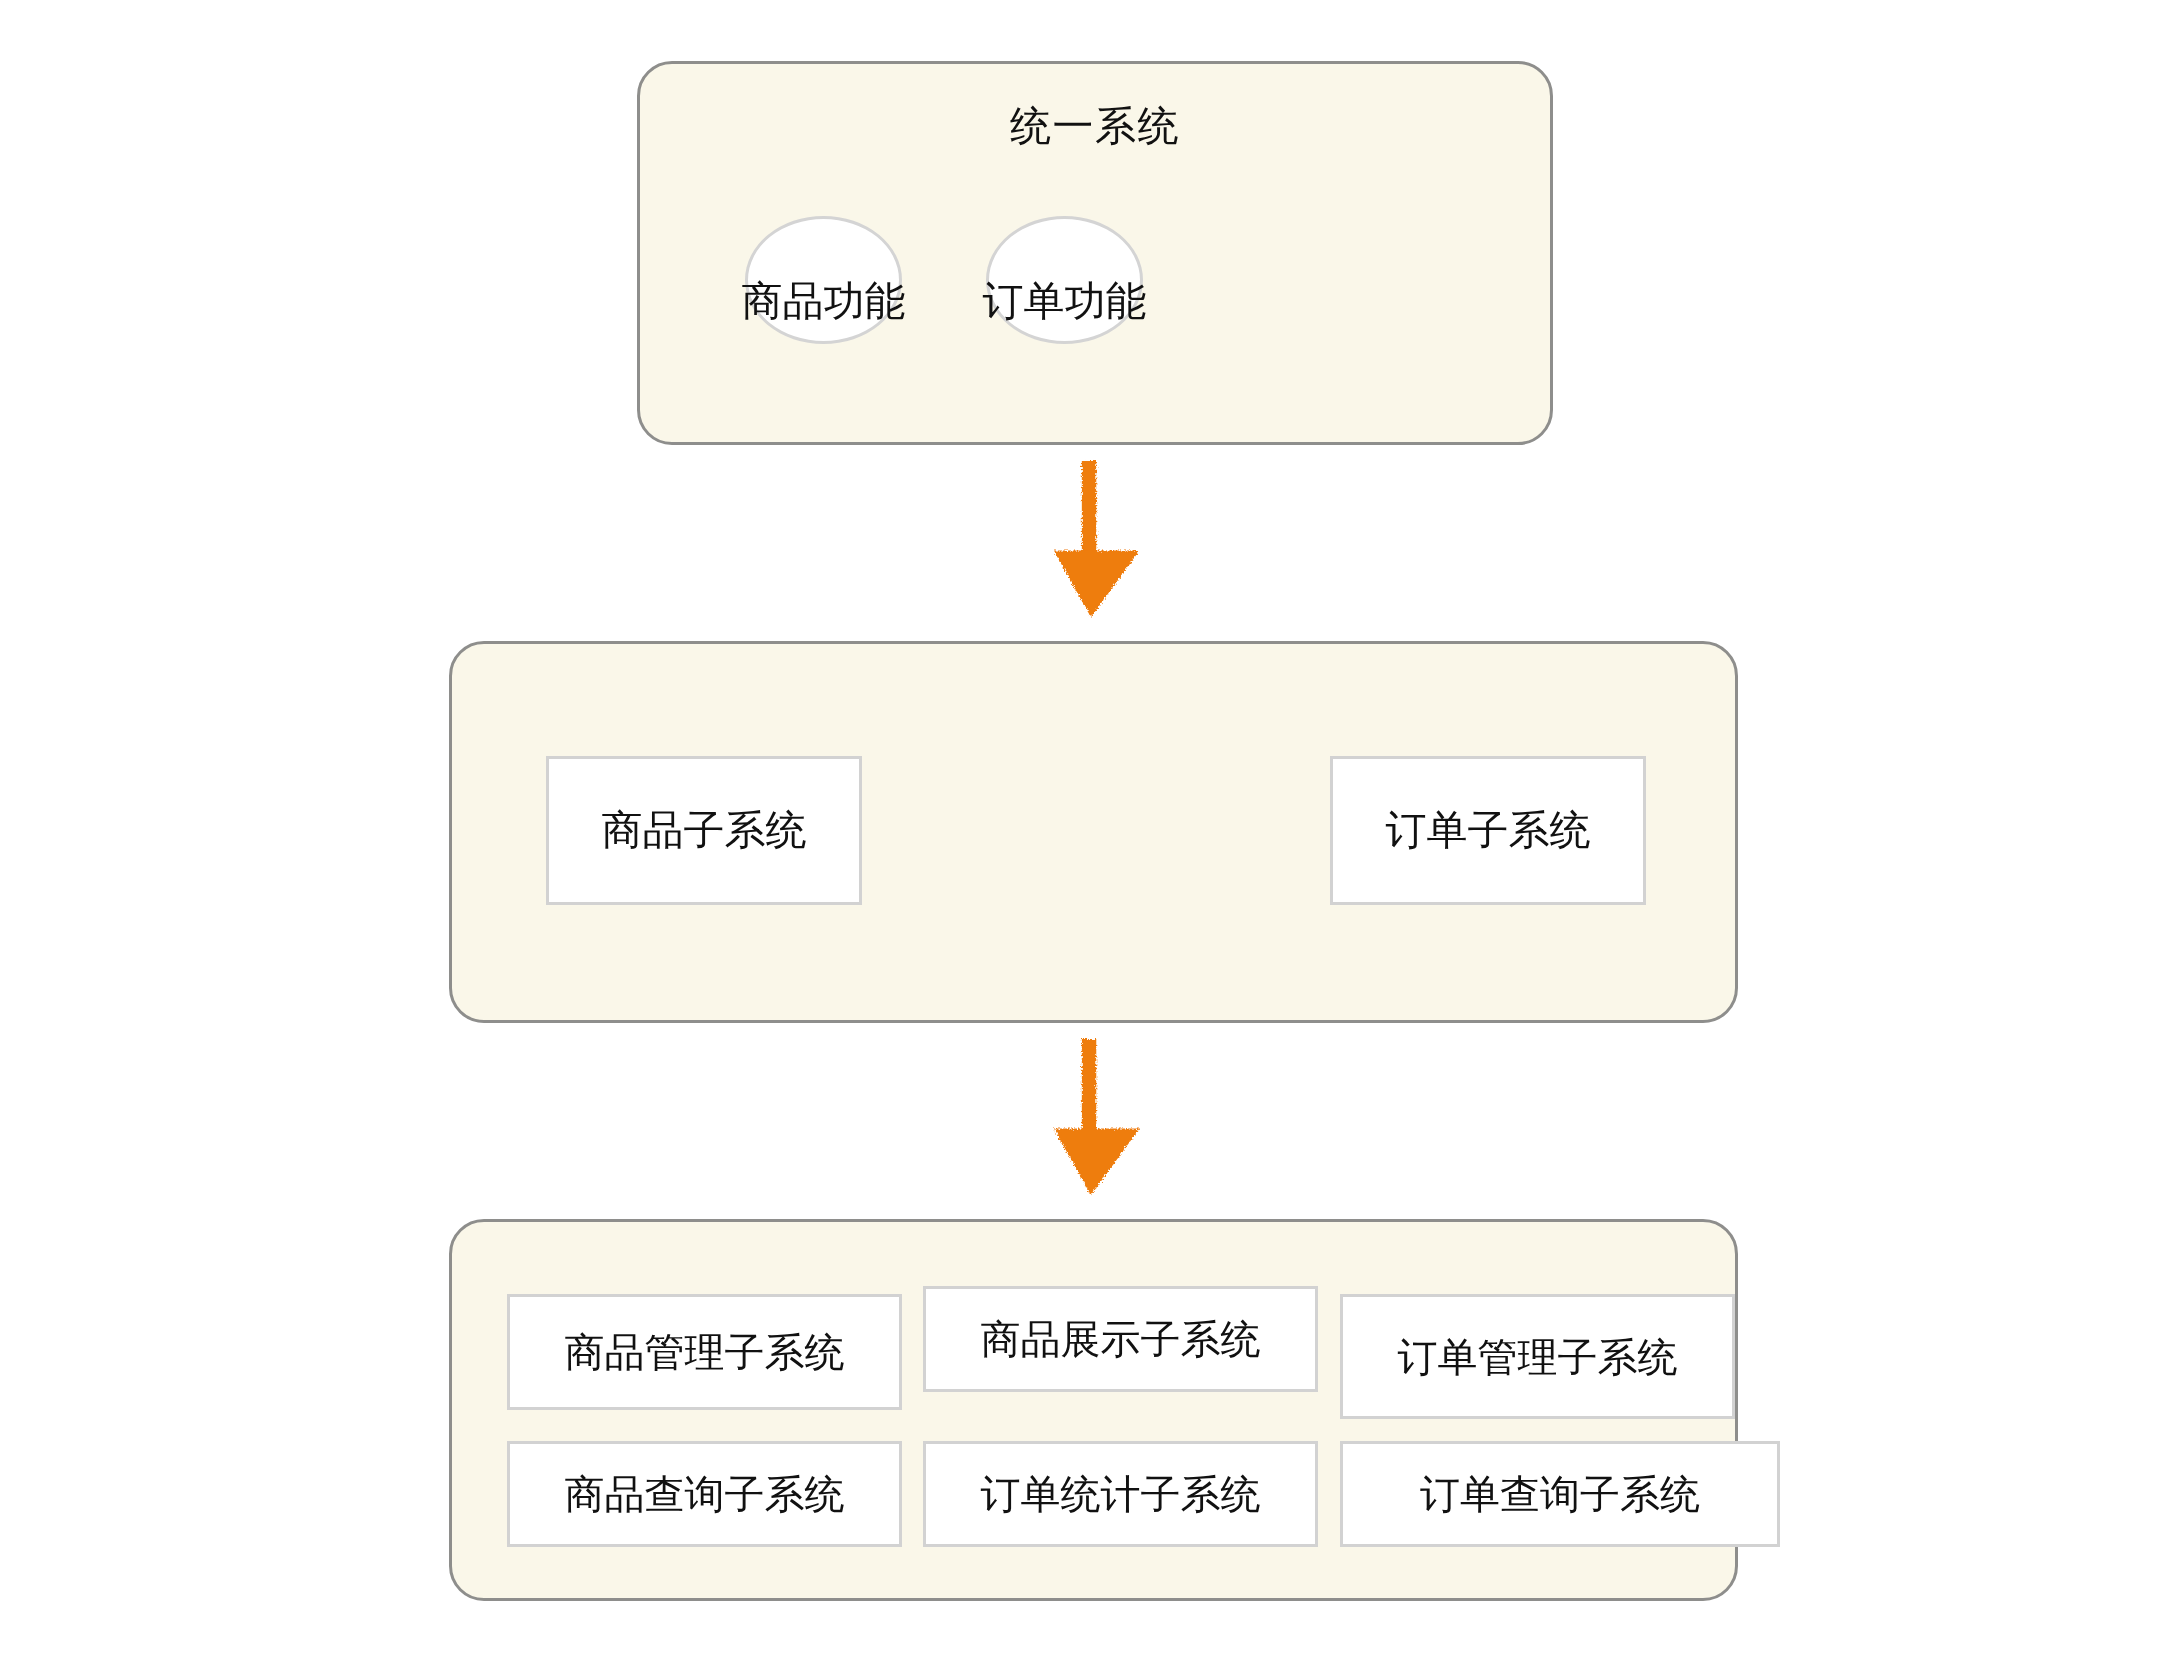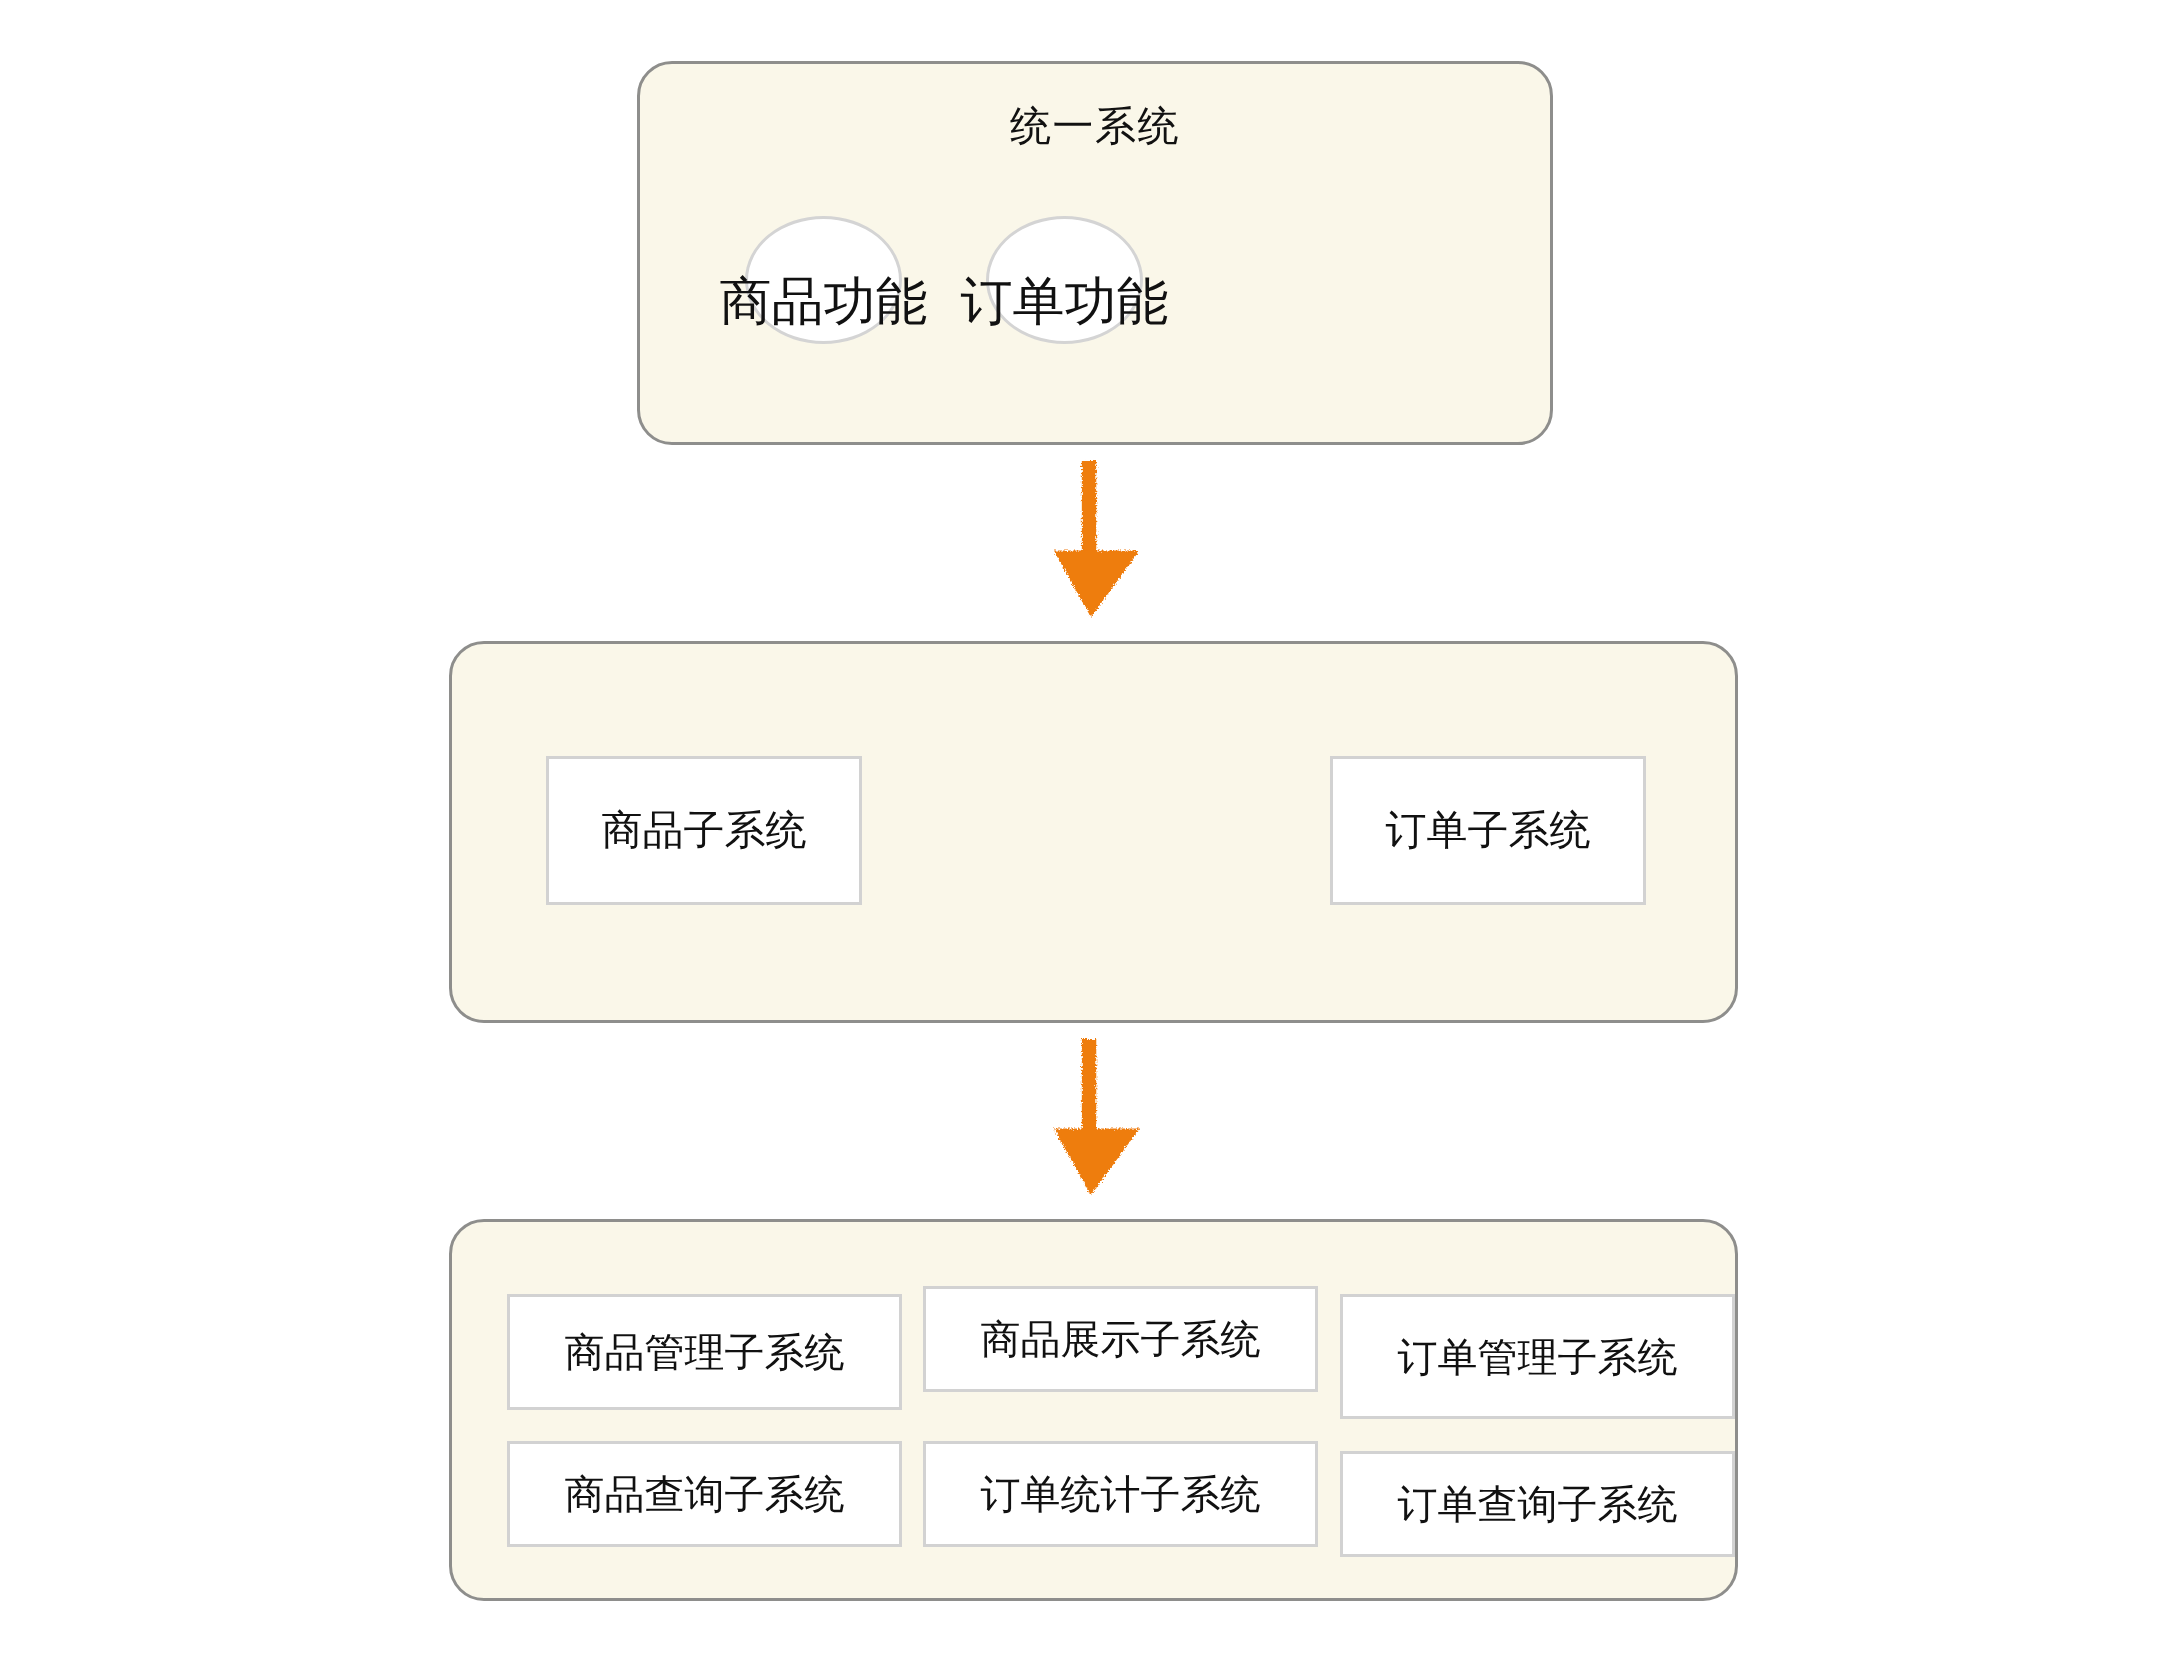--- a/index.html
+++ b/index.html
@@ -46,21 +46,21 @@
     background: #ffffff;
     border: 3px solid #d4d4d4;
     border-radius: 50%;
     box-sizing: border-box;
     display: flex;
     align-items: center;
     justify-content: center;
   }
   .ellipse .node-label {
     color: #111111;
-    font-size: 52px;
+    font-size: 41px;
     line-height: 1.1;
     white-space: nowrap;
     margin-top: 44px;
   }
 
   
   .rect-node {
     position: absolute;
     background: #ffffff;
     border: 3px solid #d2d2d2;
@@ -161,19 +161,19 @@
     </div>
 
     <div class="rect-node small" style="left:471px; top:219px; width:395px; height:106px;">
       <span class="node-label">订单统计子系统</span>
     </div>
 
     <div class="rect-node small" style="left:55px; top:219px; width:395px; height:106px;">
       <span class="node-label">商品查询子系统</span>
     </div>
 
-    <div class="rect-node small" style="left:888px; top:229px; width:395px; height:106px;">
+    <div class="rect-node small" style="left:888px; top:219px; width:440px; height:106px;">
       <span class="node-label">订单查询子系统</span>
     </div>
   </div>
 
 </div>
 
 
 </body></html>

